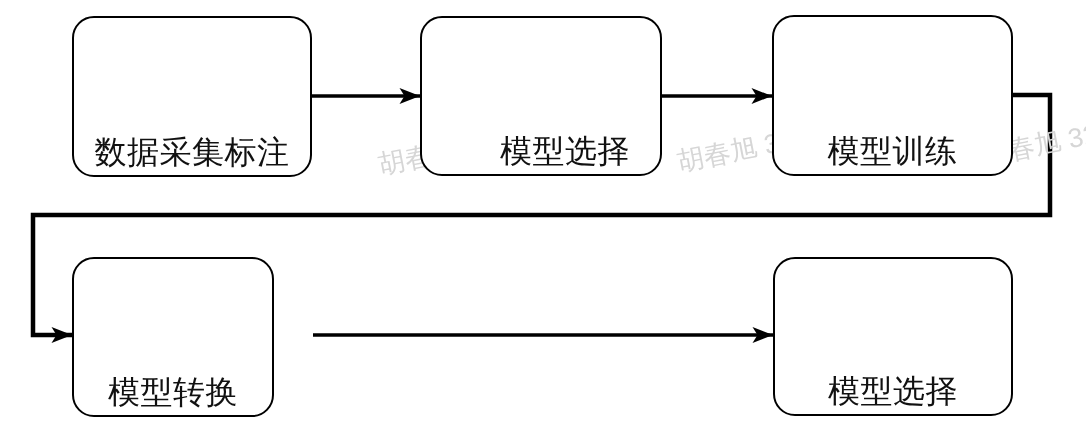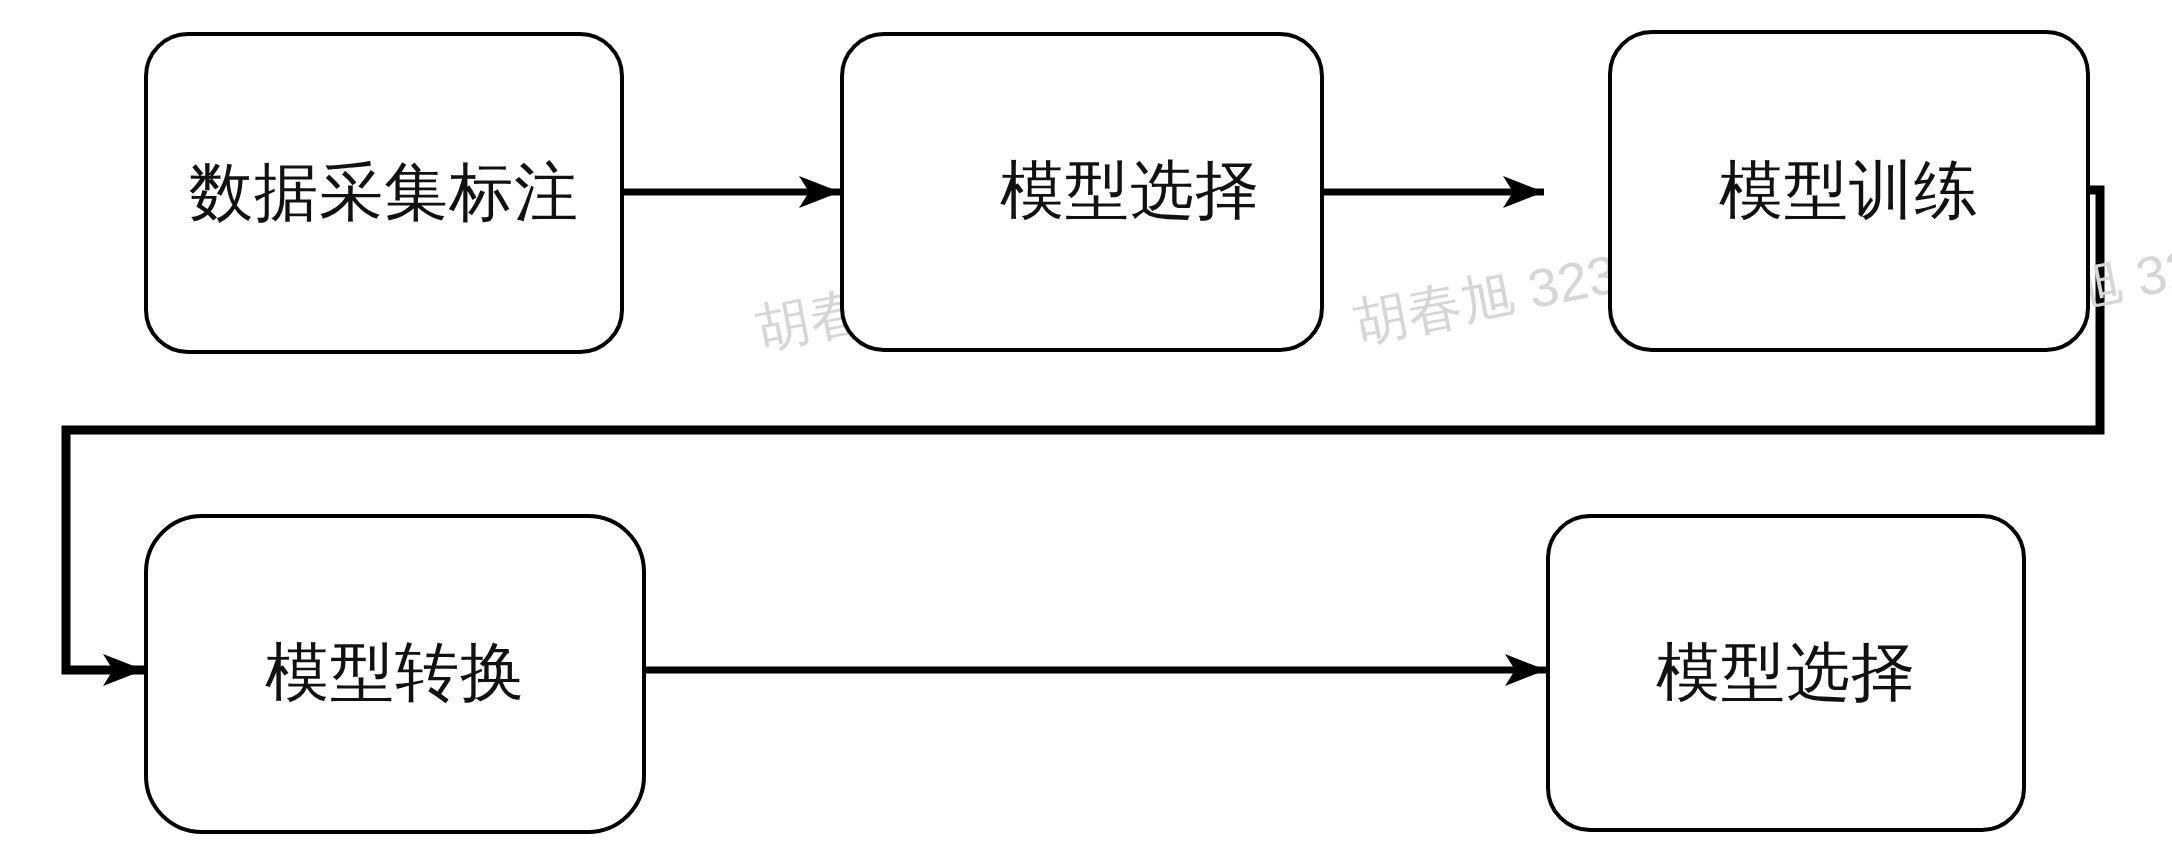--- a/index.html
+++ b/index.html
@@ -16,31 +16,31 @@
     left: 0; top: 0;
     width: 1086px; height: 434px;
   }
   .flow-node {
     position: absolute;
     box-sizing: border-box;
     background: #ffffff;
     border: 2.5px solid #000000;
     border-radius: 22px;
     display: flex;
-    align-items: center;
+    align-items: flex-end;
     justify-content: center;
     font-size: 32px;
     color: #111111;
     letter-spacing: 0.5px;
     z-index: 2;
   }
   .node-1 { left: 72px;  top: 16px;  width: 240px; height: 161px; }
   .node-2 { left: 420px; top: 16px;  width: 242px; height: 160px; padding-left: 48px; }
-  .node-3 { left: 804px; top: 15px;  width: 241px; height: 161px; }
-  .node-4 { left: 72px;  top: 257px; width: 251px; height: 160px; border-radius: 29px; }
+  .node-3 { left: 772px; top: 15px;  width: 241px; height: 161px; }
+  .node-4 { left: 72px;  top: 257px; width: 202px; height: 160px; }
   .node-5 { left: 773px; top: 257px; width: 240px; height: 159px; }
   .watermark {
     position: absolute;
     width: 160px;
     height: 34px;
     line-height: 34px;
     font-size: 27px;
     color: #d6d6d6;
     white-space: nowrap;
     transform: rotate(-11deg);

